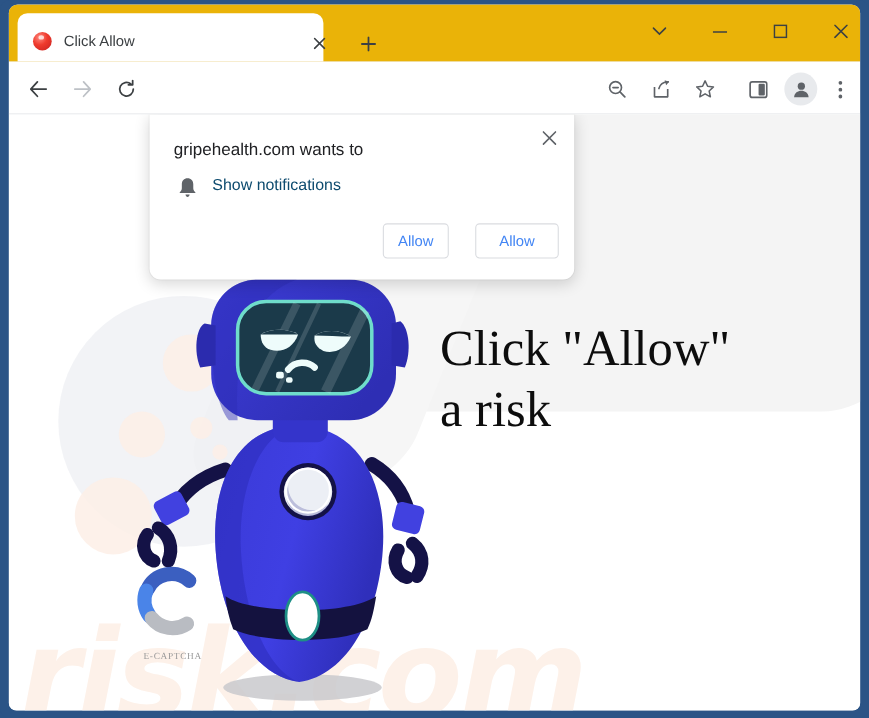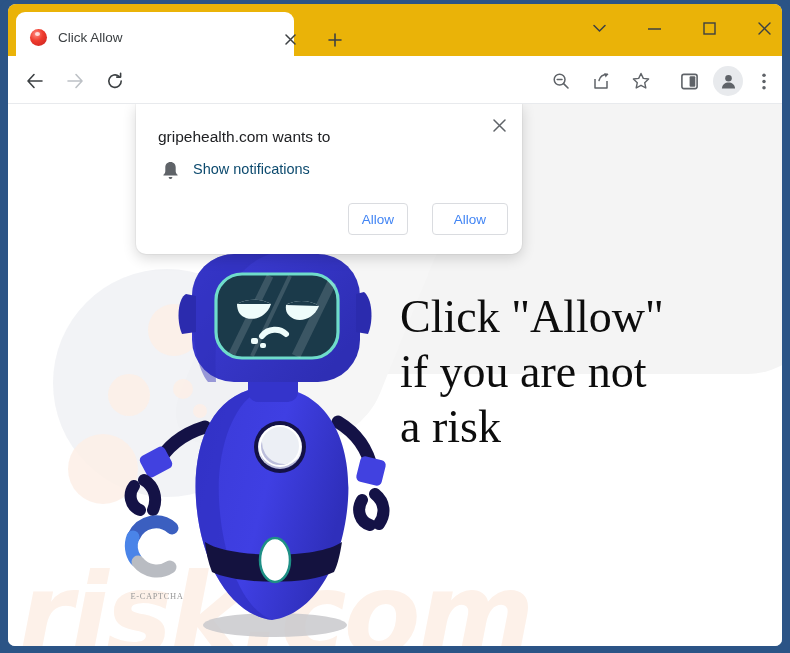--- a/index.html
+++ b/index.html
@@ -432,21 +432,20 @@
 
       <svg id="ecaptcha" viewBox="0 0 72 66">
         <path d="M52 14 A24 24 0 0 0 14 22" stroke="#3b5fc0" stroke-width="13" fill="none" stroke-linecap="round"></path>
         <path d="M13 23 A24 24 0 0 0 16 46" stroke="#4a84e8" stroke-width="13" fill="none" stroke-linecap="round"></path>
         <path d="M18 48 A24 24 0 0 0 50 53" stroke="#b9bcc2" stroke-width="13" fill="none" stroke-linecap="round"></path>
       </svg>
       <div id="ecaptcha-label">E-CAPTCHA</div>
 
       <div id="headline">
         <div>Click "Allow"</div>
-        <div>if you are not</div>
         <div>a risk</div>
       </div>
 
       <div id="notif-dialog">
 
         <div id="notif-close">
           <svg width="13" height="13" viewBox="0 0 13 13">
             <path d="M1 1 L12 12 M12 1 L1 12" stroke="#5f6368" stroke-width="1.5" stroke-linecap="round"></path>
           </svg>
         </div>

